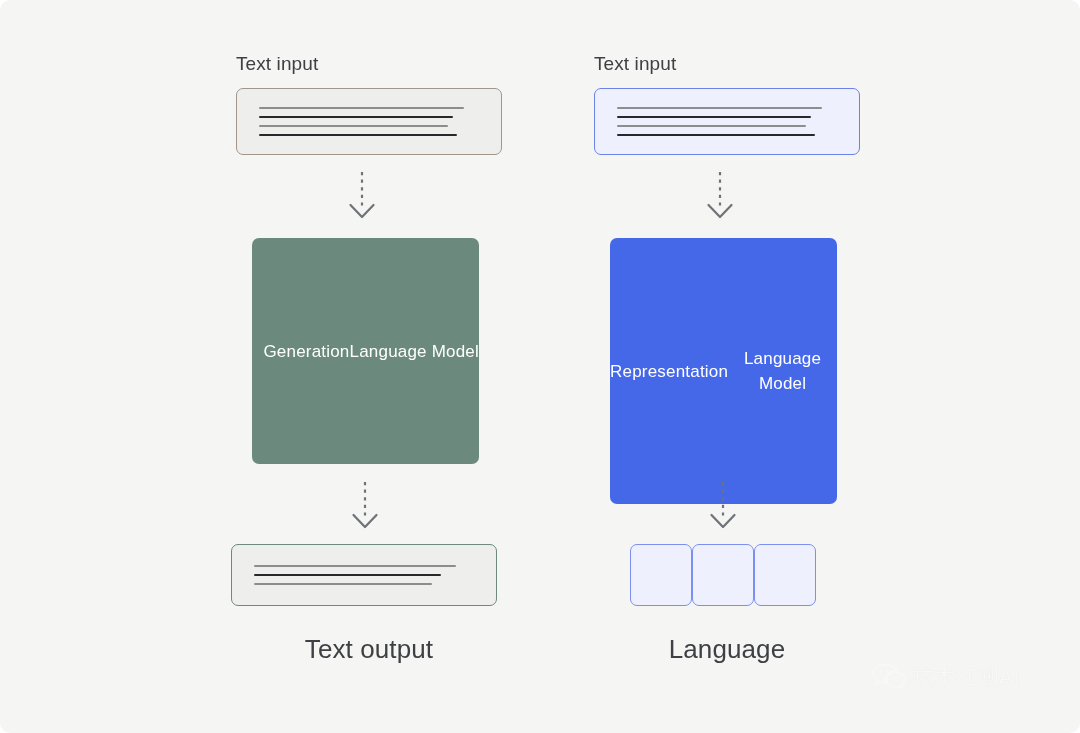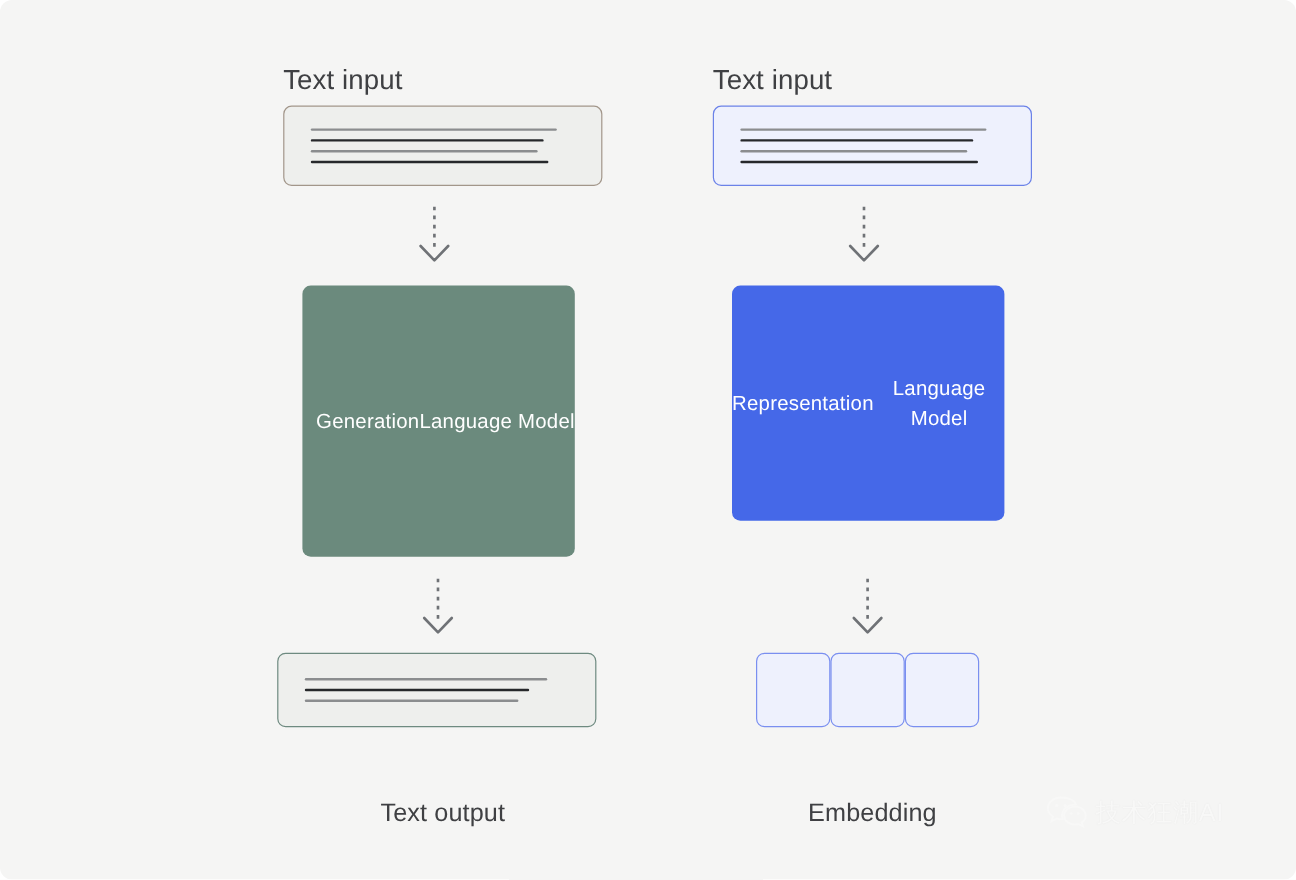--- a/index.html
+++ b/index.html
@@ -15,21 +15,21 @@
     width: 1080px;
     height: 733px;
     background: #f5f5f4;
     overflow: hidden;
     border-radius: 10px;
   }
 
   
   .col-label {
     position: absolute;
-    font-size: 23px;
+    font-size: 19px;
     color: #3f4043;
     letter-spacing: 0.1px;
     white-space: nowrap;
   }
 
   
   .textbox {
     position: absolute;
     box-sizing: border-box;
     border-radius: 7px;
@@ -95,24 +95,23 @@
     border-radius: 7px;
   }
 
   
   .foot {
     position: absolute;
     text-align: center;
     white-space: nowrap;
   }
   .foot-title {
-    font-size: 21px;
+    font-size: 26px;
     color: #3f4043;
     letter-spacing: 0.1px;
-    margin-top: 32px;
   }
   .foot-sub {
     font-size: 14px;
     font-weight: bold;
     color: #3f4043;
     margin-top: 4px;
     letter-spacing: 0.1px;
   }
 
   
@@ -183,36 +182,36 @@
       <div class="rule gray" style="width:86%;"></div>
       <div class="rule dark" style="width:90%;"></div>
     </div>
   </div>
 
   <svg class="arrow" style="left:704px; top:172px;" width="32" height="50" viewBox="0 0 32 50">
     <line x1="16" y1="0" x2="16" y2="36" stroke="#6f7276" stroke-width="2.2" stroke-dasharray="3.2 4.4" stroke-linecap="butt"></line>
     <path d="M 4.5 33 L 16 45 L 27.5 33" fill="none" stroke="#6f7276" stroke-width="2.2" stroke-linecap="round" stroke-linejoin="round"></path>
   </svg>
 
-  <div class="modelbox" style="left:610px; top:238px; width:227px; height:196px; background:#4568e8;">
+  <div class="modelbox" style="left:610px; top:238px; width:227px; height:266px; background:#4568e8;">
     <span class="ln">Representation</span>
     <span class="ln">Language Model</span>
   </div>
 
   <svg class="arrow" style="left:707px; top:482px;" width="32" height="50" viewBox="0 0 32 50">
     <line x1="16" y1="0" x2="16" y2="36" stroke="#6f7276" stroke-width="2.2" stroke-dasharray="3.2 4.4" stroke-linecap="butt"></line>
     <path d="M 4.5 33 L 16 45 L 27.5 33" fill="none" stroke="#6f7276" stroke-width="2.2" stroke-linecap="round" stroke-linejoin="round"></path>
   </svg>
 
   <div class="embed-cell" style="left:630px; top:544px; width:62px; height:62px;"></div>
   <div class="embed-cell" style="left:692px; top:544px; width:62px; height:62px;"></div>
   <div class="embed-cell" style="left:754px; top:544px; width:62px; height:62px;"></div>
 
   <div class="foot" style="left:577px; top:634px; width:300px;">
-    <div class="foot-title">Embedding</div>
+    <div class="foot-title">Language</div>
   </div>
 
   <div class="watermark" style="left:872px; top:663px;">
     <svg width="34" height="28" viewBox="0 0 34 28">
       <path d="M12.4 1.6 C5.9 1.6 1.2 5.8 1.2 10.6 C1.2 13.4 2.9 15.9 5.5 17.5
                L4.2 21.4 L8.6 19.2 C9.8 19.5 11.1 19.7 12.4 19.7 C12.8 19.7 13.2 19.7 13.6 19.6
                C13.2 18.7 13.0 17.7 13.0 16.7 C13.0 11.6 17.9 7.6 23.8 7.6
                C24.1 7.6 24.4 7.6 24.7 7.6 C23.7 4.1 18.6 1.6 12.4 1.6 Z" fill="none" stroke="#ffffff" stroke-width="1.5"></path>
       <circle cx="8.6" cy="8.2" r="1.25" fill="#ffffff"></circle>
       <circle cx="15.6" cy="8.2" r="1.25" fill="#ffffff"></circle>

